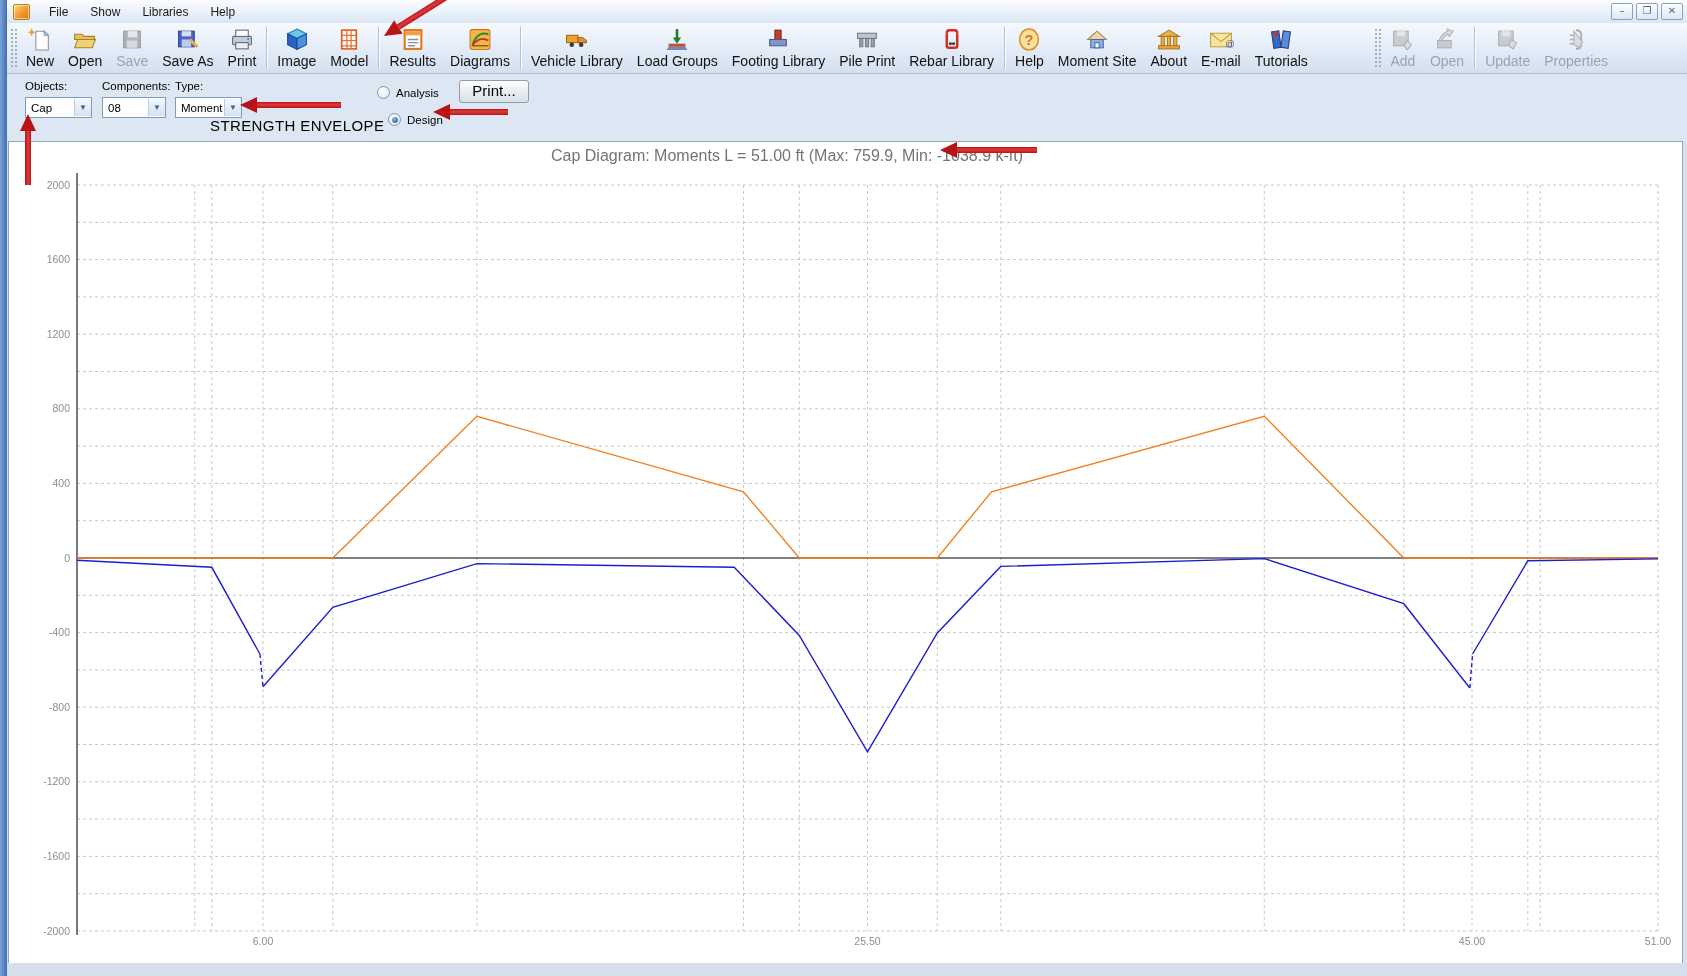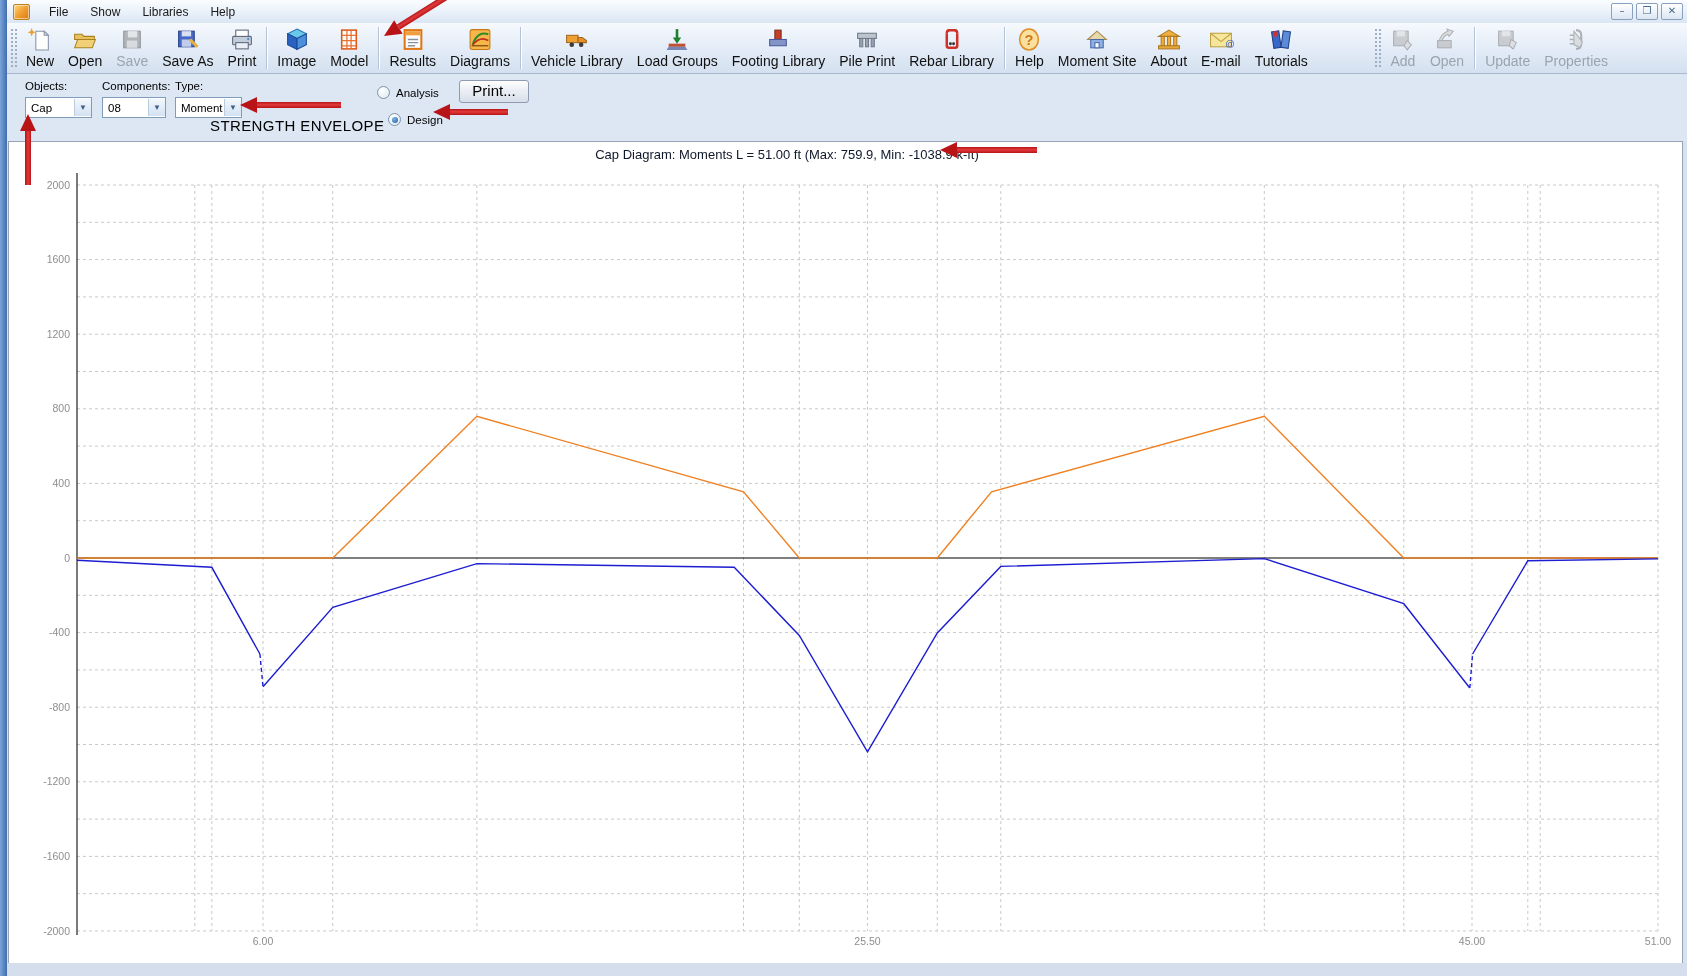--- a/index.html
+++ b/index.html
@@ -48,21 +48,21 @@
   .radio.checked::after{content:"";position:absolute;left:2.5px;top:2.5px;width:6px;height:6px;
     border-radius:50%;background:radial-gradient(circle at 35% 30%,#7db5e8,#1f5c9e);}
   .radio-row .rlbl{font-size:11.5px;color:#000;}
   .pushbtn{position:absolute;width:68px;height:21px;border:1px solid #8e9cb0;border-radius:3px;
     background:linear-gradient(#fefefe,#e9edf3 50%,#d8dfe9);font-size:15px;color:#000;
     text-align:center;line-height:19px;}
   
   .panel{position:absolute;left:8px;top:141px;width:1673px;height:821px;background:#fff;
     border:1px solid #98a3b3;}
   .chart-title{position:absolute;left:778px;top:5px;transform:translateX(-50%);
-    font-size:13px;color:#0f172a;white-space:nowrap;}
+    font-size:16px;color:#737373;white-space:nowrap;}
   .panel svg{position:absolute;left:0;top:0;}
   .below-strip{position:absolute;left:7px;top:963px;right:0;height:13px;background:#d4deec;}
   
   .arrow{position:absolute;display:flex;align-items:center;height:16px;
     transform-origin:0 8px;pointer-events:none;}
   .arrow .head{width:0;height:0;border-top:8px solid transparent;border-bottom:8px solid transparent;}
   .arrow .shaft{height:6px;}
 </style>
 </head>
 <body>

